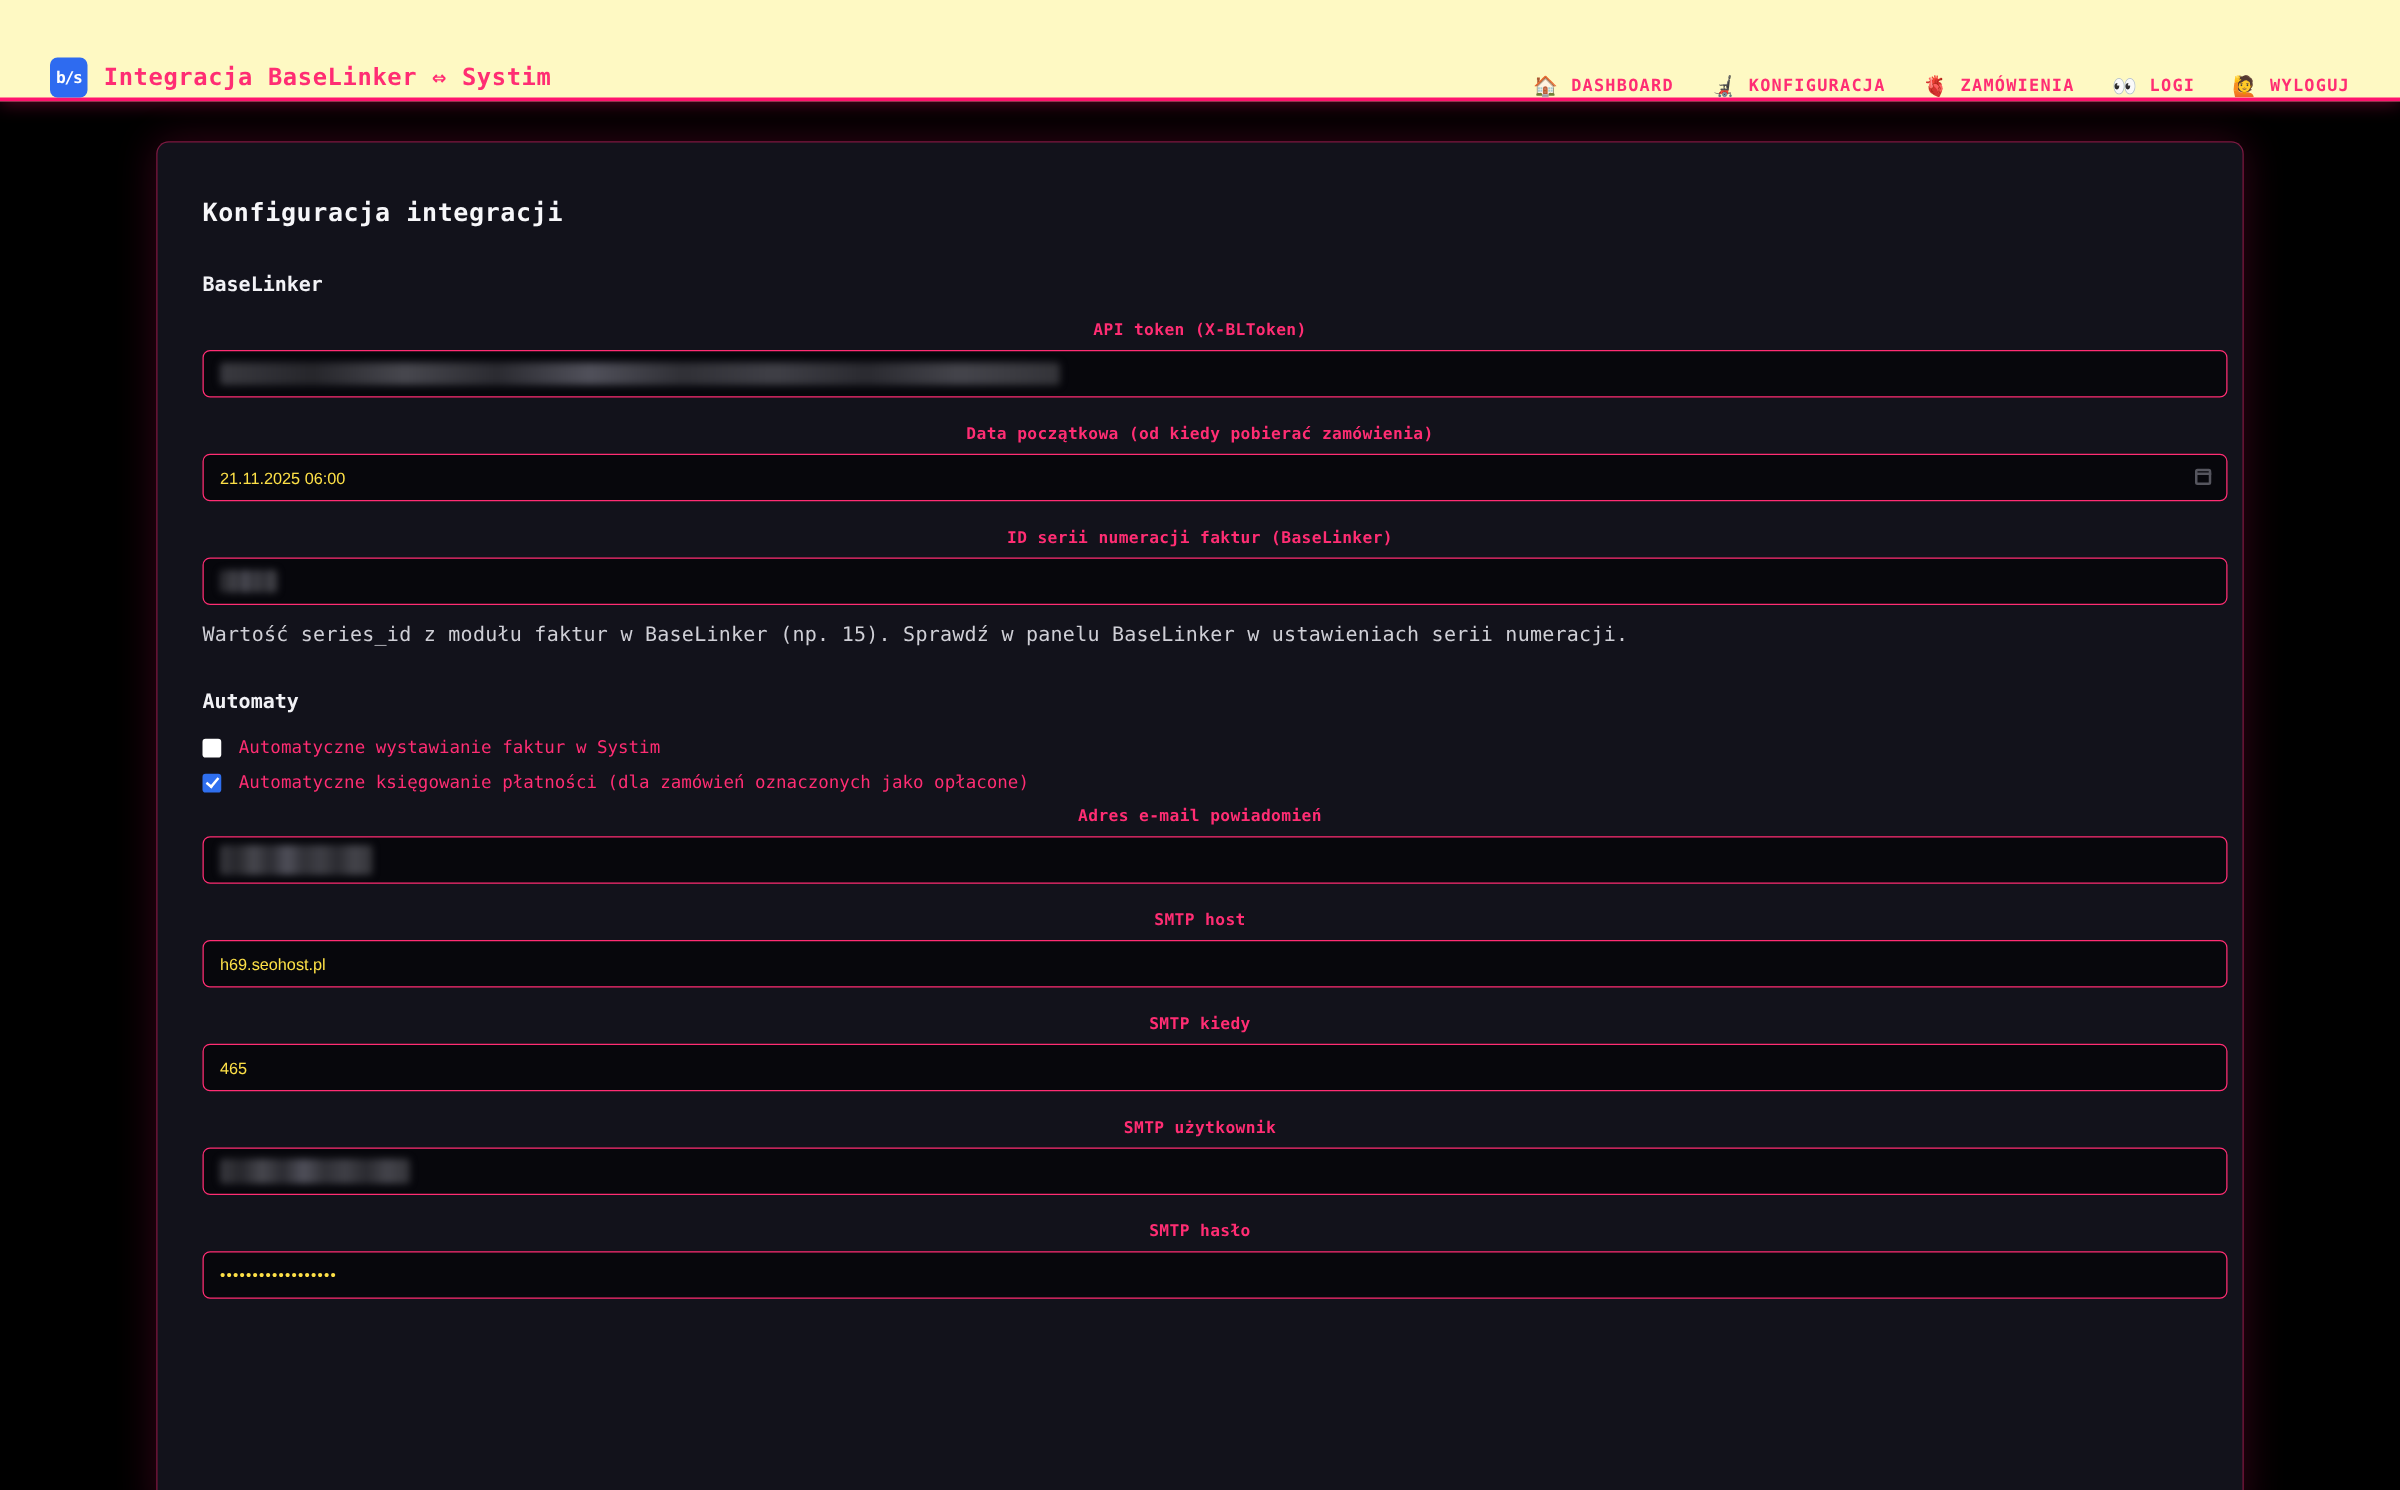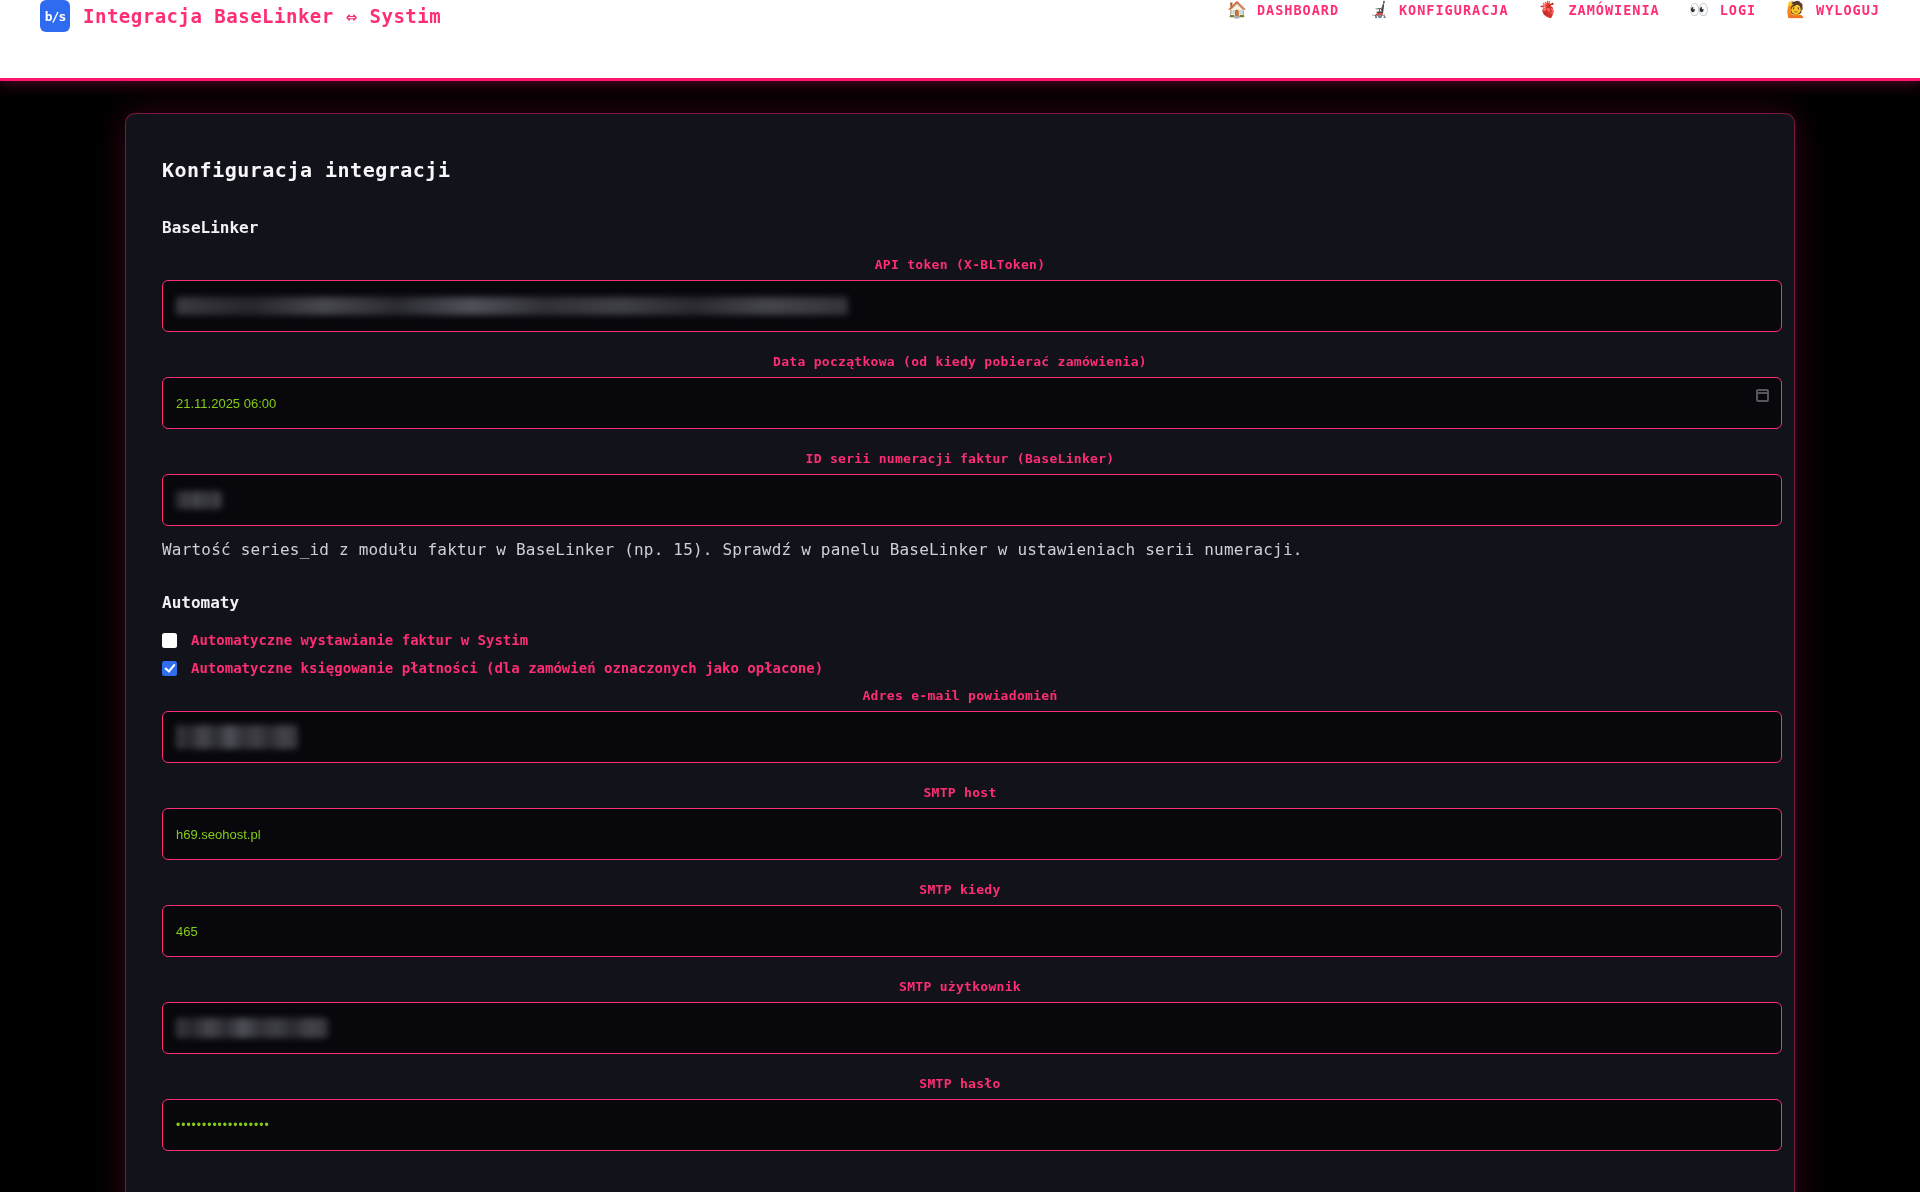--- a/index.html
+++ b/index.html
@@ -6,24 +6,24 @@
   * { margin:0; padding:0; box-sizing:border-box; }
   html,body { width:1920px; height:1192px; overflow:hidden; }
   body {
     background:#000;
     font-family:"DejaVu Sans Mono","Liberation Mono",monospace;
     color:#e8e8ee;
   }
   
   .navbar {
     height:81px;
-    background:#ffffff;
+    background:#fef9c3;
     border-bottom:3px solid #ff146e;
     box-shadow:0 2px 14px rgba(255,20,110,.35);
-    display:flex; align-items:flex-start; justify-content:space-between;
+    display:flex; align-items:flex-end; justify-content:space-between;
     padding:0 40px;
   }
   .brand { display:flex; align-items:center; gap:13px; }
   .logo {
     width:30px; height:32px; background:#2e6bf0; border-radius:6px;
     display:flex; align-items:center; justify-content:center;
     color:#fff; font-weight:bold; font-size:13px; letter-spacing:-1px;
   }
   .brand-title { color:#ff2d73; font-size:19px; font-weight:bold; letter-spacing:.5px; }
   .nav { display:flex; align-items:center; gap:30px; }
@@ -45,23 +45,23 @@
   }
   .page-title { color:#f7f7fa; font-size:20px; font-weight:bold; margin-bottom:36px; letter-spacing:.5px; }
   .section-h { color:#f2f2f6; font-size:16px; font-weight:bold; margin:0 0 20px 0; }
   .section-h.spaced { margin-top:34px; }
   .group { margin-bottom:22px; }
   .field-label {
     display:block; color:#ff2d73; font-size:13px; font-weight:bold;
     margin-bottom:8px; letter-spacing:.3px;text-align:center;
   }
   .control, .control-box {
-    display:block; width:calc(100% + 24px); height:52px;
+    display:block; width:calc(100% + 24px); height:38px;
     background:#07070c; border:1px solid #ff2d73; border-radius:6px;
-    color:#84cc16; font-size:13px; padding:0 13px;
+    color:#fde047; font-size:13px; padding:0 13px;
     font-family:"Liberation Sans","DejaVu Sans",sans-serif;
     outline:none;
   }
   .control-box { display:flex; align-items:center; }
   .input-wrap { position:relative; width:calc(100% + 24px); }
   .input-wrap .control { width:100%; }
   .cal-icon {
     position:absolute; right:13px; top:12px; width:13px; height:13px;
     border:2px solid #55555e; border-radius:2px;
   }
@@ -87,21 +87,21 @@
   .check-row input[type=checkbox] {
     appearance:none; -webkit-appearance:none;
     width:15px; height:15px; border-radius:2.5px; background:#fff;
     cursor:pointer; position:relative; flex:none;
   }
   .check-row input[type=checkbox]:checked { background:#2f6fef; }
   .check-row input[type=checkbox]:checked::after {
     content:""; position:absolute; left:4.5px; top:1.5px; width:4px; height:8px;
     border:solid #fff; border-width:0 2px 2px 0; transform:rotate(40deg);
   }
-  .check-label { color:#ff2d73; font-size:14px; font-weight:bold; cursor:pointer; }
+  .check-label { color:#ff2d73; font-size:14px; font-weight:normal; cursor:pointer; }
   .pw { letter-spacing:1px; font-size:12px; }
 </style>
 </head>
 <body>
 
 <header class="navbar">
   <div class="brand">
     <div class="logo">
       <span>b/s</span>
     </div>

